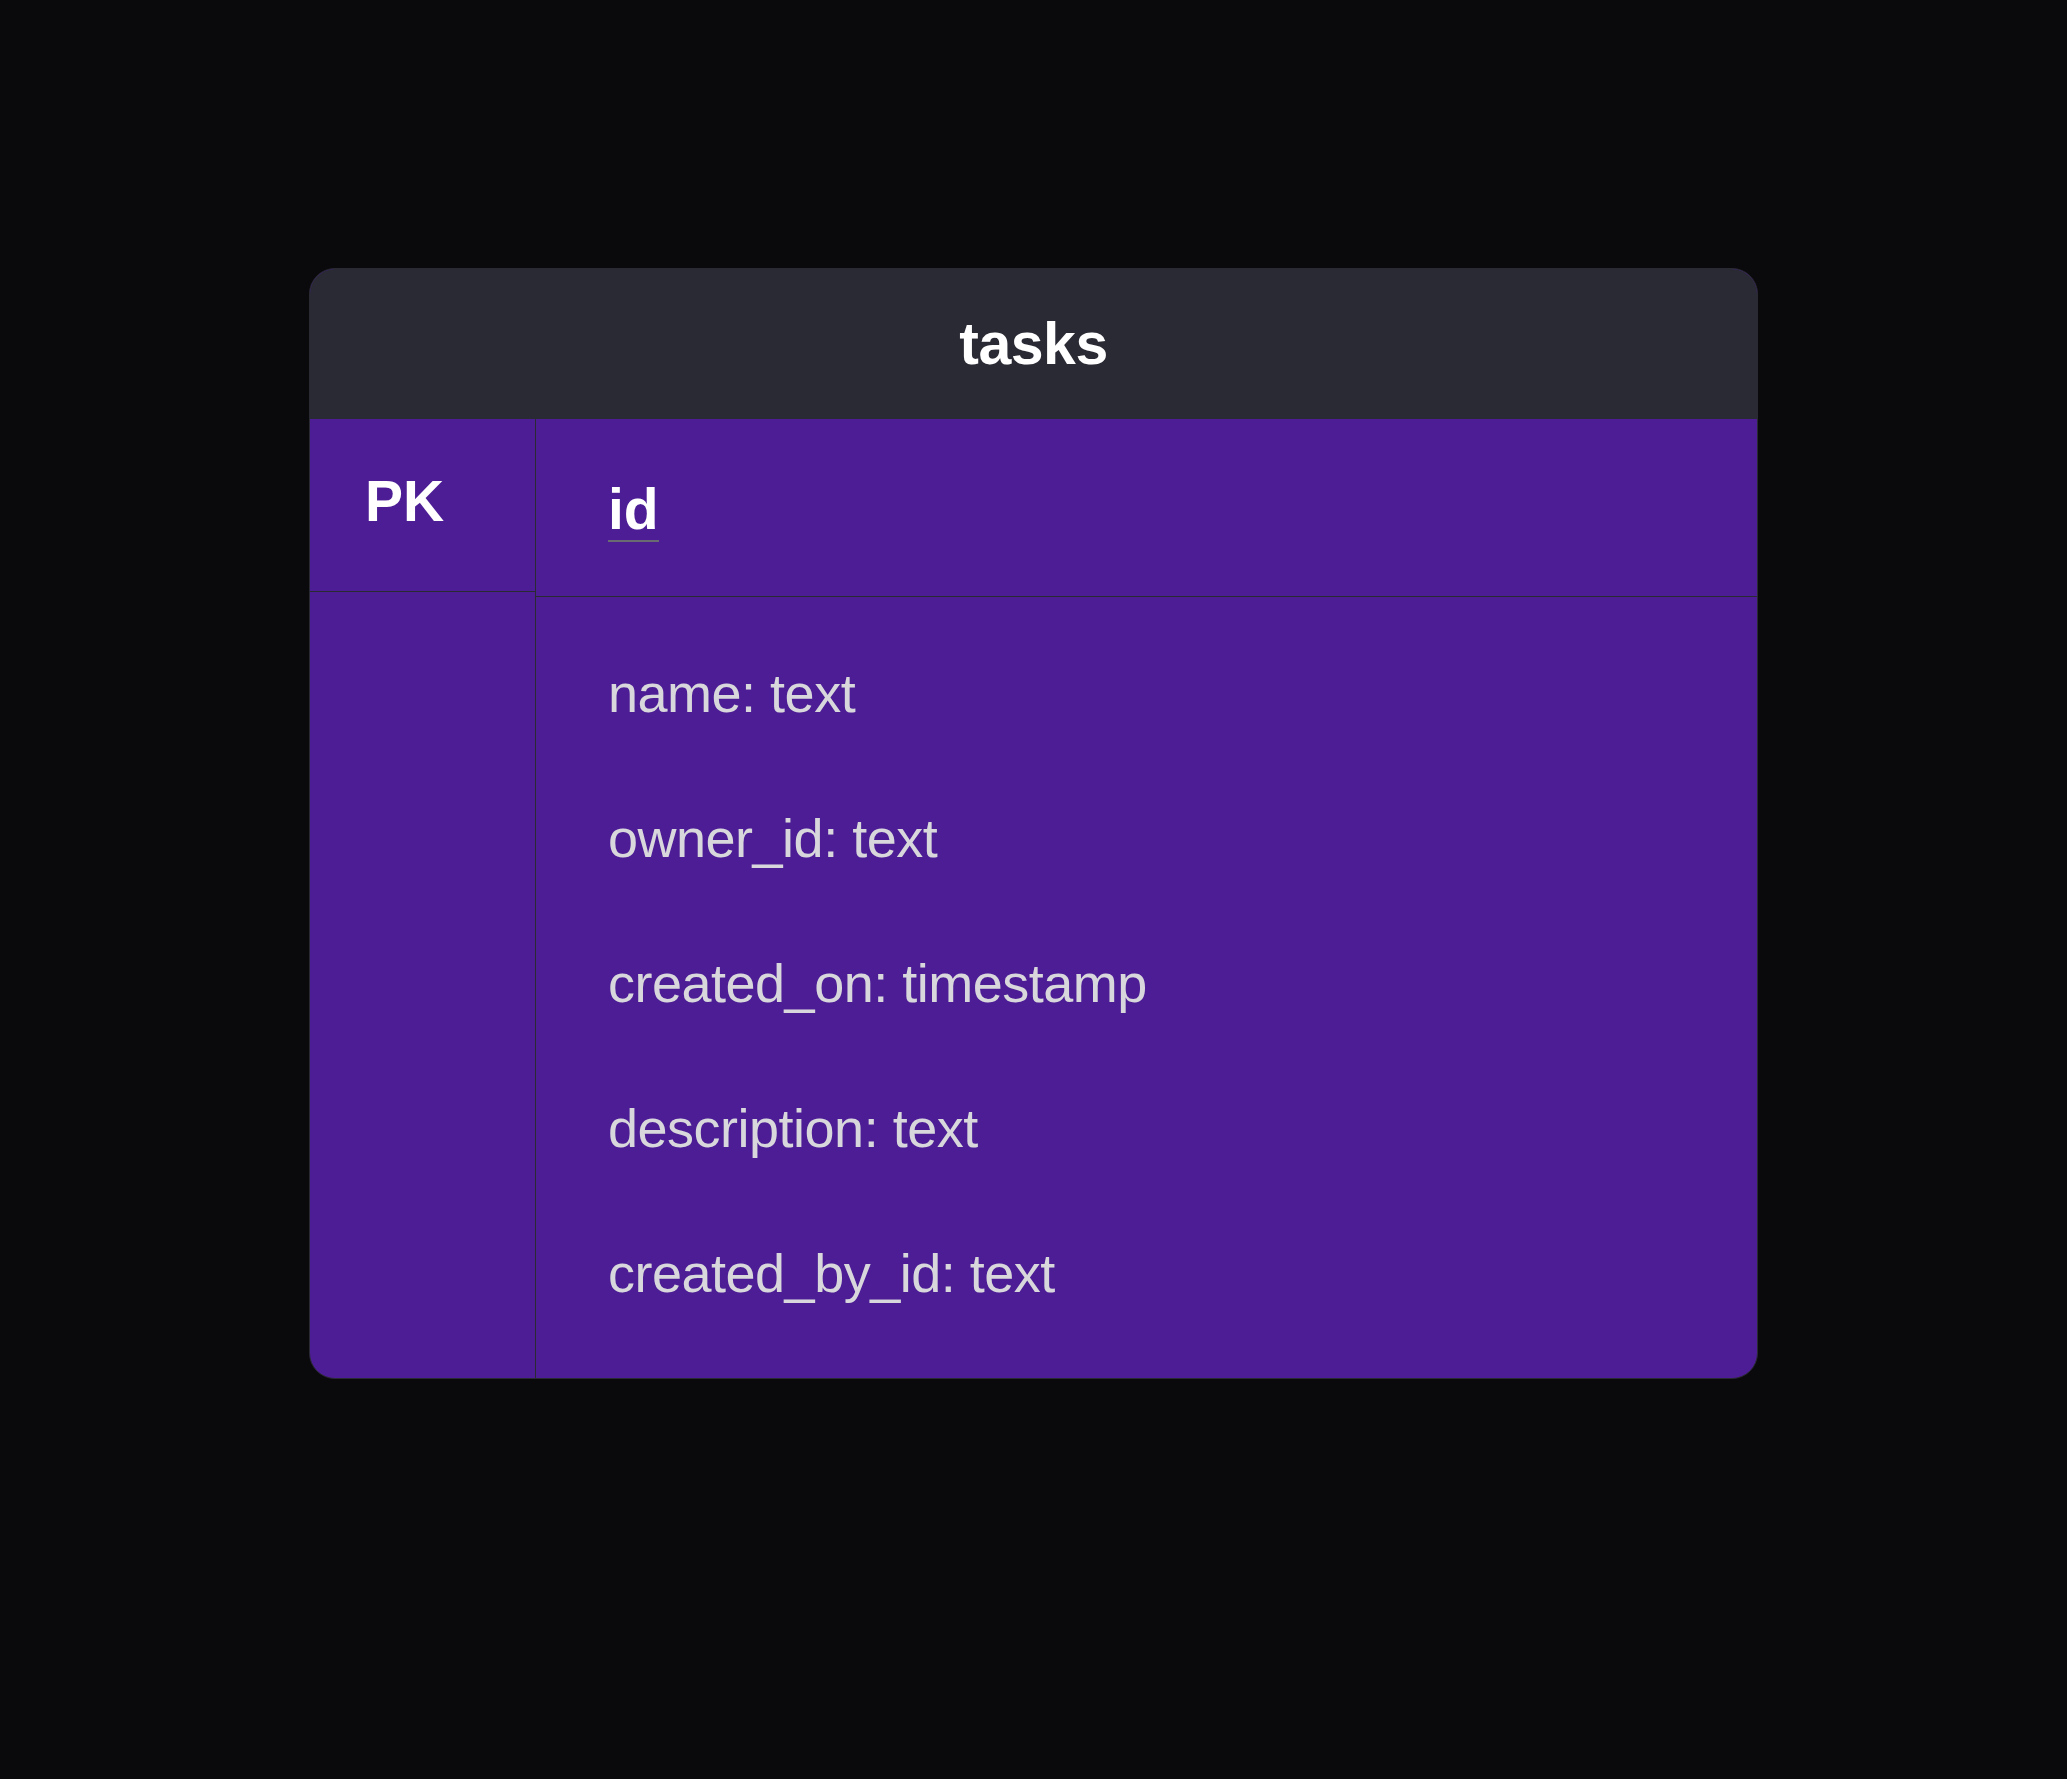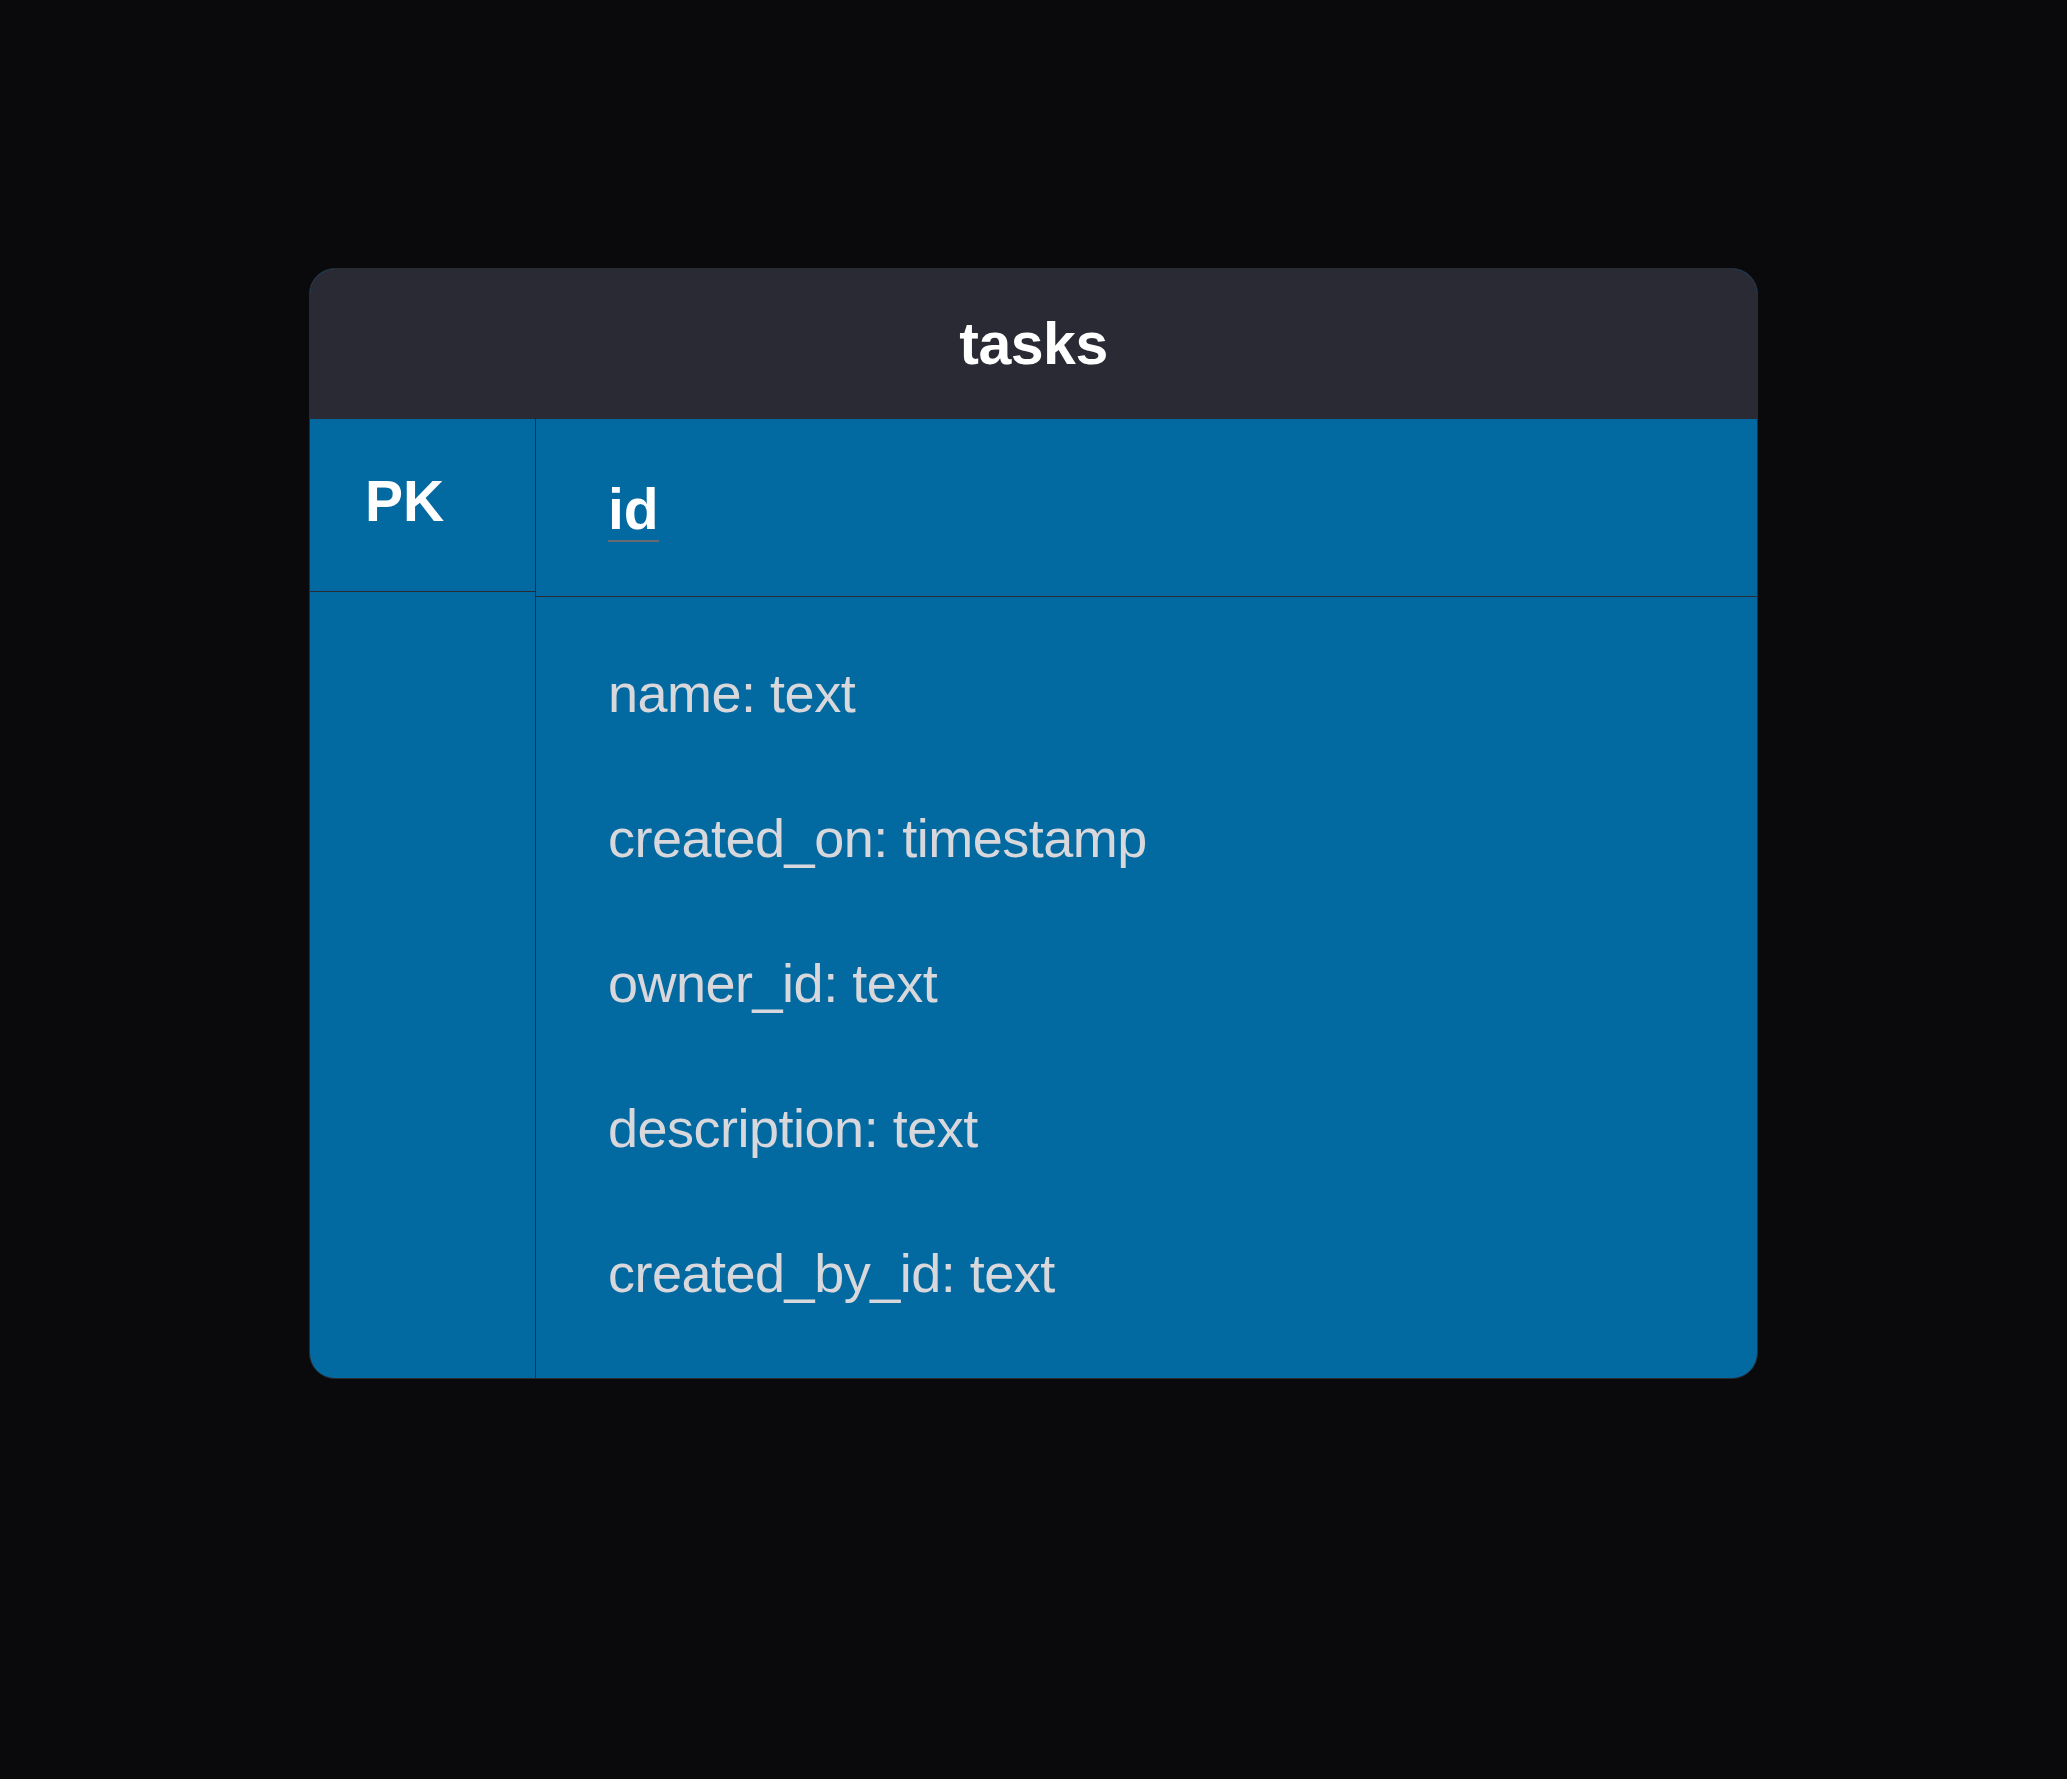--- a/index.html
+++ b/index.html
@@ -17,21 +17,21 @@
       align-items: flex-start;
       justify-content: center;
       padding-top: 268px;
     }
 
     .table-card {
       width: 1449px;
       border-radius: 26px;
       overflow: hidden;
       border: 0.9px solid #2a2a32;
-      background: #0369a1;
+      background: #4c1d95;
     }
 
     .table-header {
       background: #2a2a35;
       padding: 41px 0;
       text-align: center;
     }
 
     .table-title {
       color: #ffffff;
@@ -125,24 +125,24 @@
     </div>
     <div class="fields-column">
       <div class="id-cell">
         <span class="id-label">id</span>
       </div>
       <div class="fields-list">
         <div class="field-row">
           <span>name</span>: <span>text</span>
         </div>
         <div class="field-row">
-          <span>created_on</span>: <span>timestamp</span>
+          <span>owner_id</span>: <span>text</span>
         </div>
         <div class="field-row">
-          <span>owner_id</span>: <span>text</span>
+          <span>created_on</span>: <span>timestamp</span>
         </div>
         <div class="field-row">
           <span>description</span>: <span>text</span>
         </div>
         <div class="field-row">
           <span>created_by_id</span>: <span>text</span>
         </div>
       </div>
     </div>
   </div>

